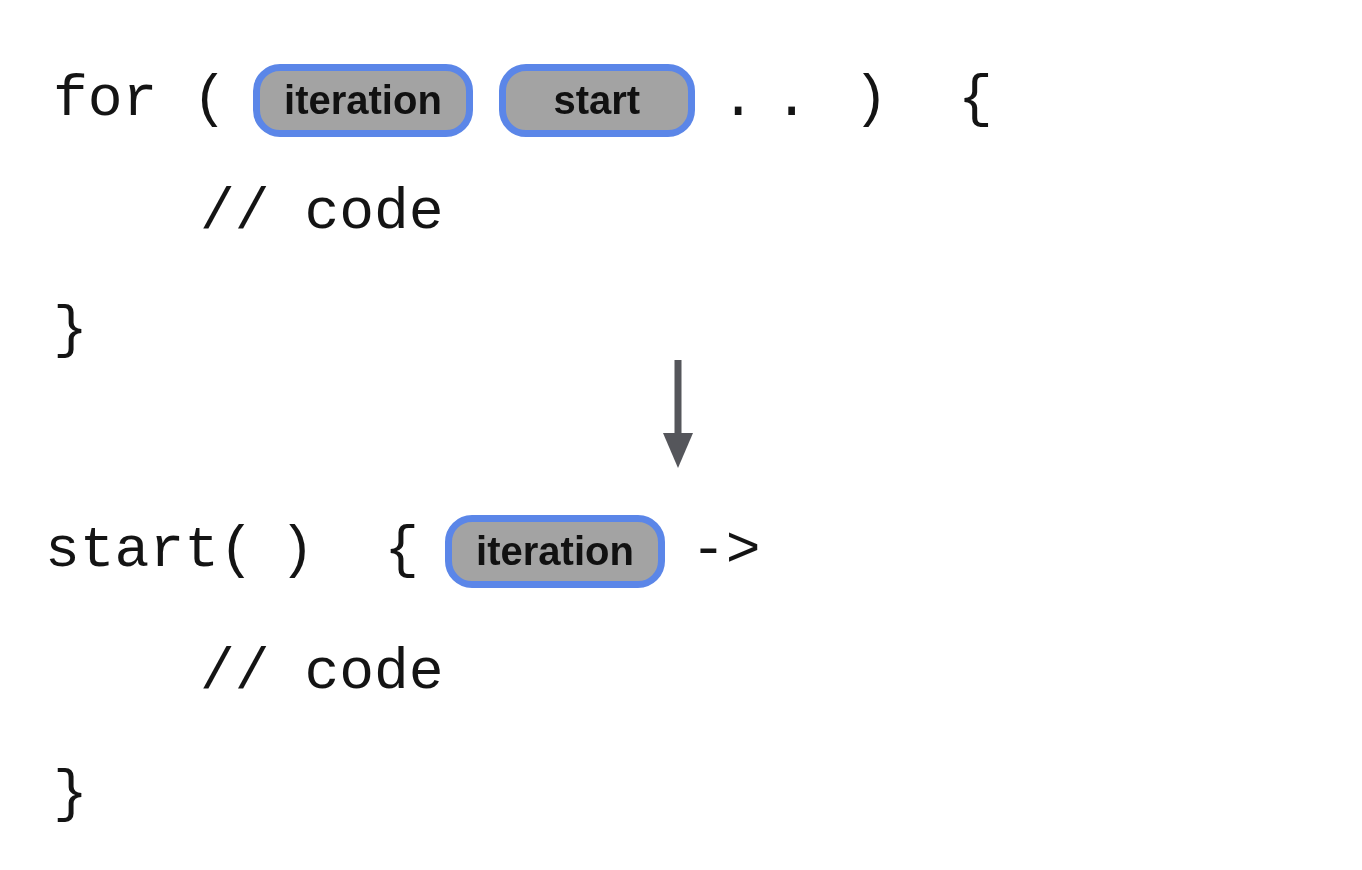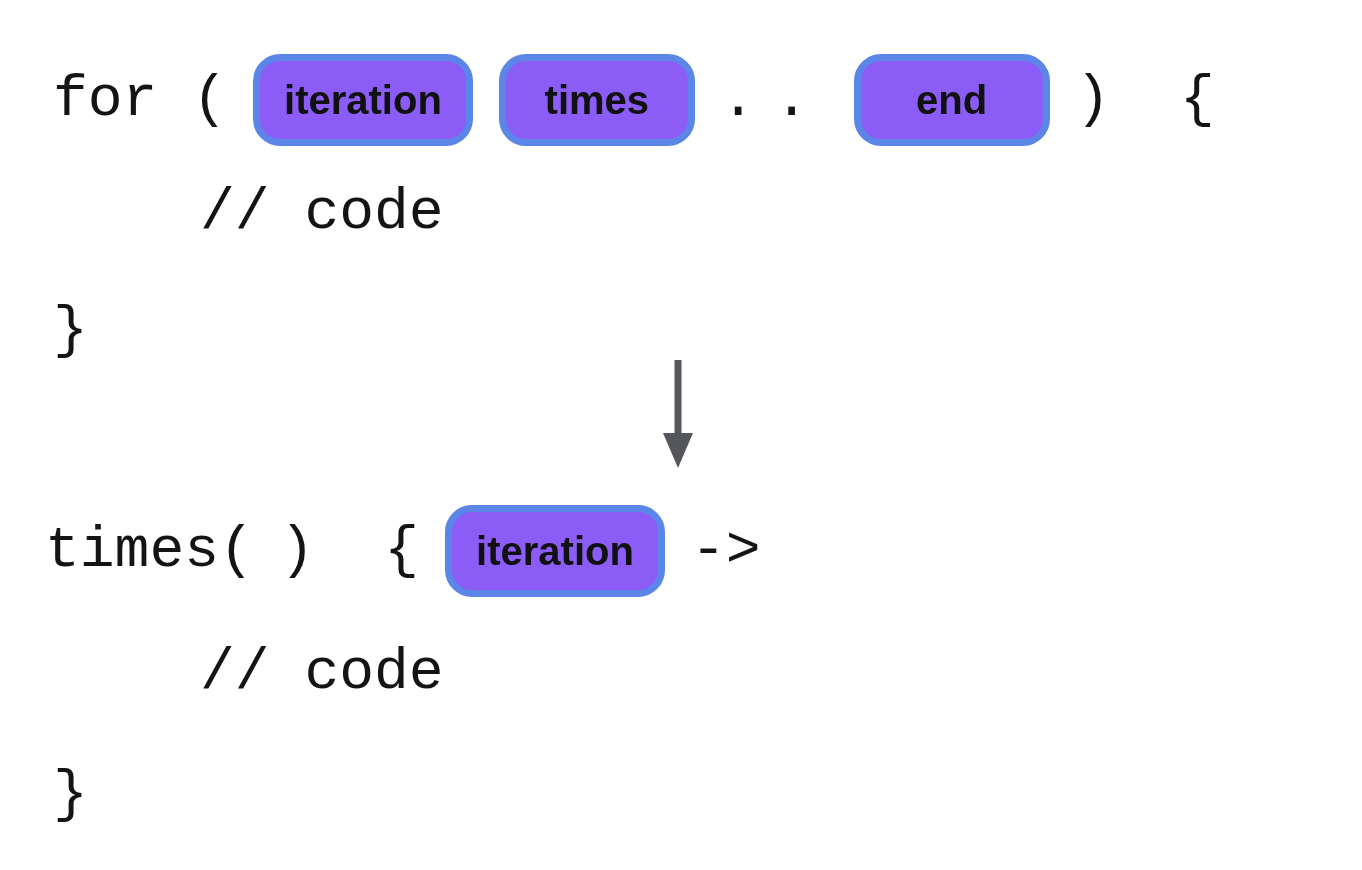--- a/index.html
+++ b/index.html
@@ -23,23 +23,23 @@
     font-weight: 400;
     color: #141414;
     line-height: 70px;
     white-space: pre;
   }
   .range-op { letter-spacing: 0.32em; }
   .slot {
     box-sizing: border-box;
     border: 7px solid #5b86e8;
     border-radius: 27px;
-    background: #8b5cf6;
+    background: #a3a3a3;
     min-width: 196px;
-    height: 92px;
+    height: 73px;
     padding: 0 24px;
     display: flex;
     align-items: center;
     justify-content: center;
   }
   .slot-label {
     font-family: "Liberation Sans", "DejaVu Sans", sans-serif;
     font-weight: 700;
     font-size: 40px;
     color: #111111;
@@ -57,46 +57,43 @@
 <body>
 
 <div class="canvas">
 
   <div class="row row-for">
     <span class="mono">for (</span>
     <span class="slot">
       <span class="slot-label">iteration</span>
     </span>
     <span class="slot">
-      <span class="slot-label">times</span>
+      <span class="slot-label">start</span>
     </span>
     <span class="mono range-op">..</span>
-    <span class="slot">
-      <span class="slot-label">end</span>
-    </span>
     <span class="mono">)  {</span>
   </div>
 
   <div class="row row-body1">
     <span class="mono">// code</span>
   </div>
 
   <div class="row row-close1">
     <span class="mono">}</span>
   </div>
 
   <div class="arrow-wrap">
     <svg width="46" height="110" viewBox="0 0 46 110" xmlns="http://www.w3.org/2000/svg">
       <rect x="19.5" y="0" width="7" height="76" fill="#55565b"></rect>
       <polygon points="8,73 38,73 23,108" fill="#55565b"></polygon>
     </svg>
   </div>
 
   <div class="row row-repeat">
-    <span class="mono">times(</span>
+    <span class="mono">start(</span>
     <span class="mono">)  {</span>
     <span class="slot">
       <span class="slot-label">iteration</span>
     </span>
     <span class="mono">-&gt;</span>
   </div>
 
   <div class="row row-body2">
     <span class="mono">// code</span>
   </div>

